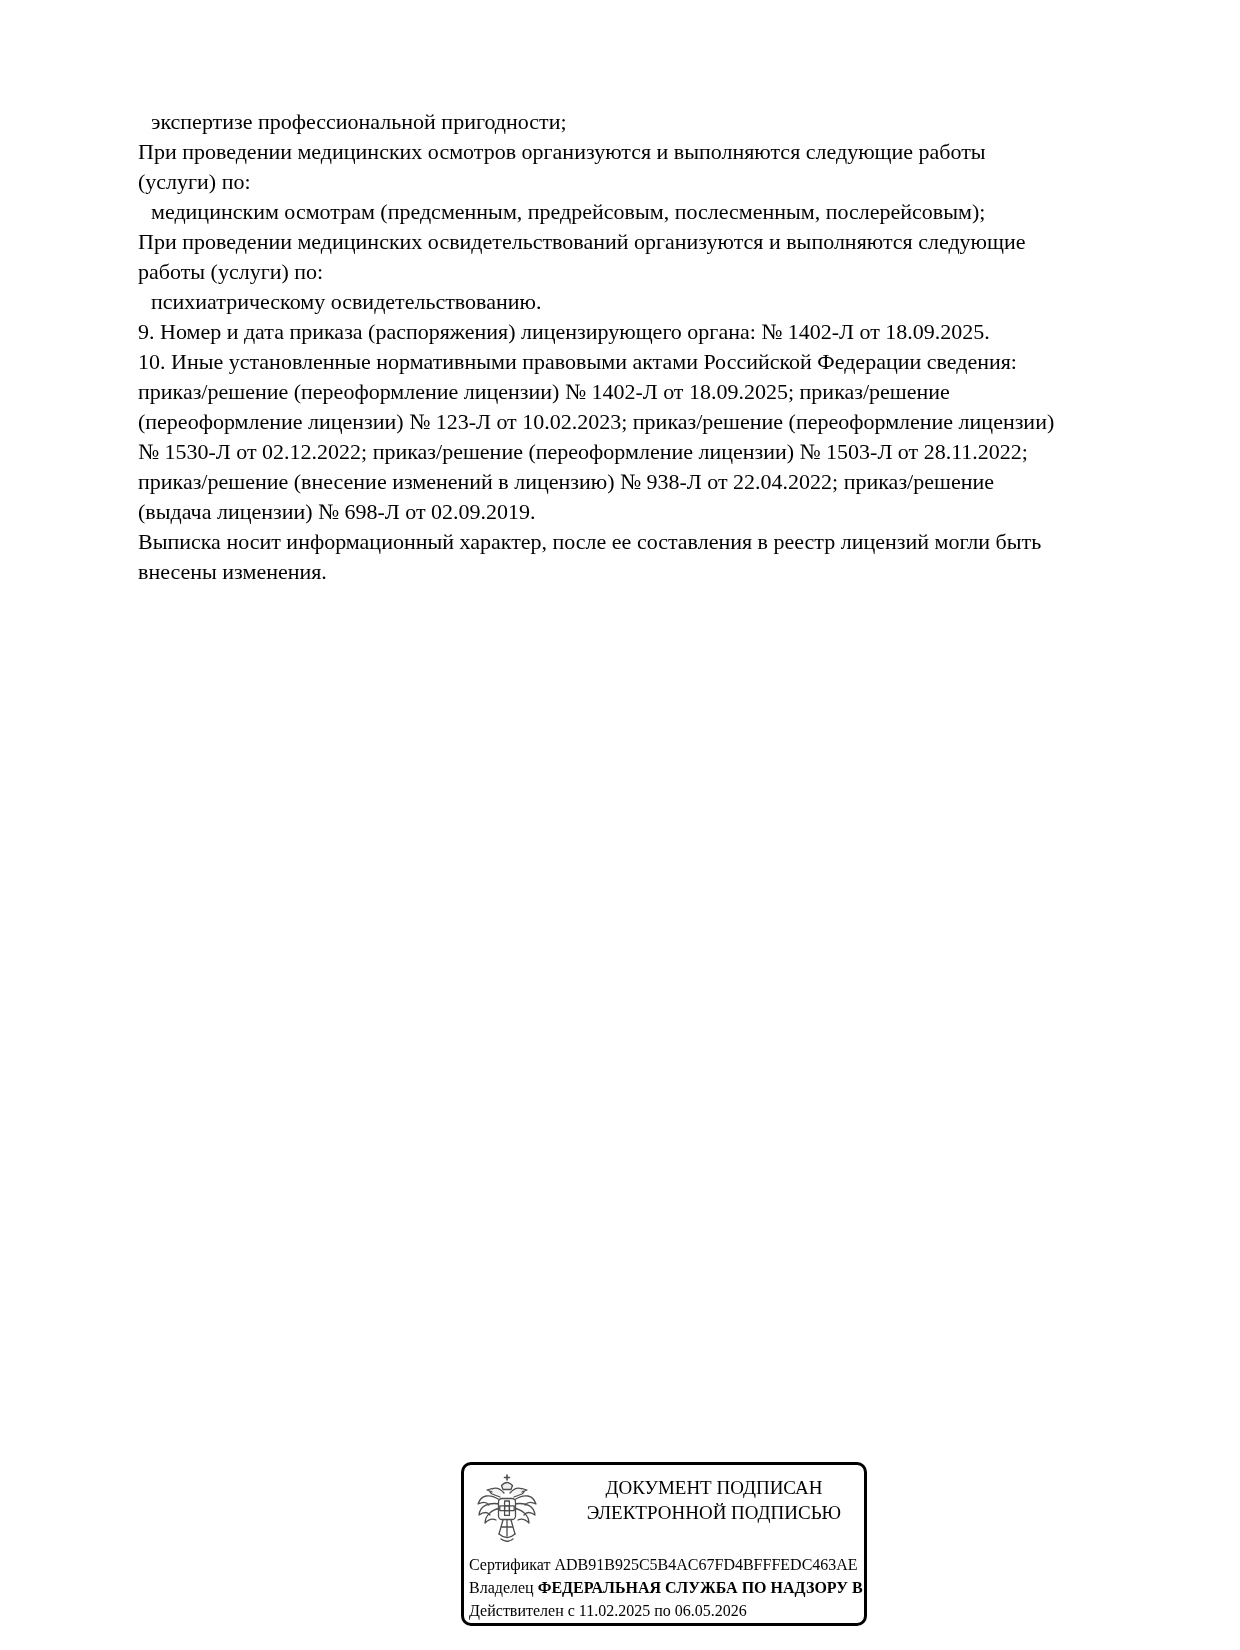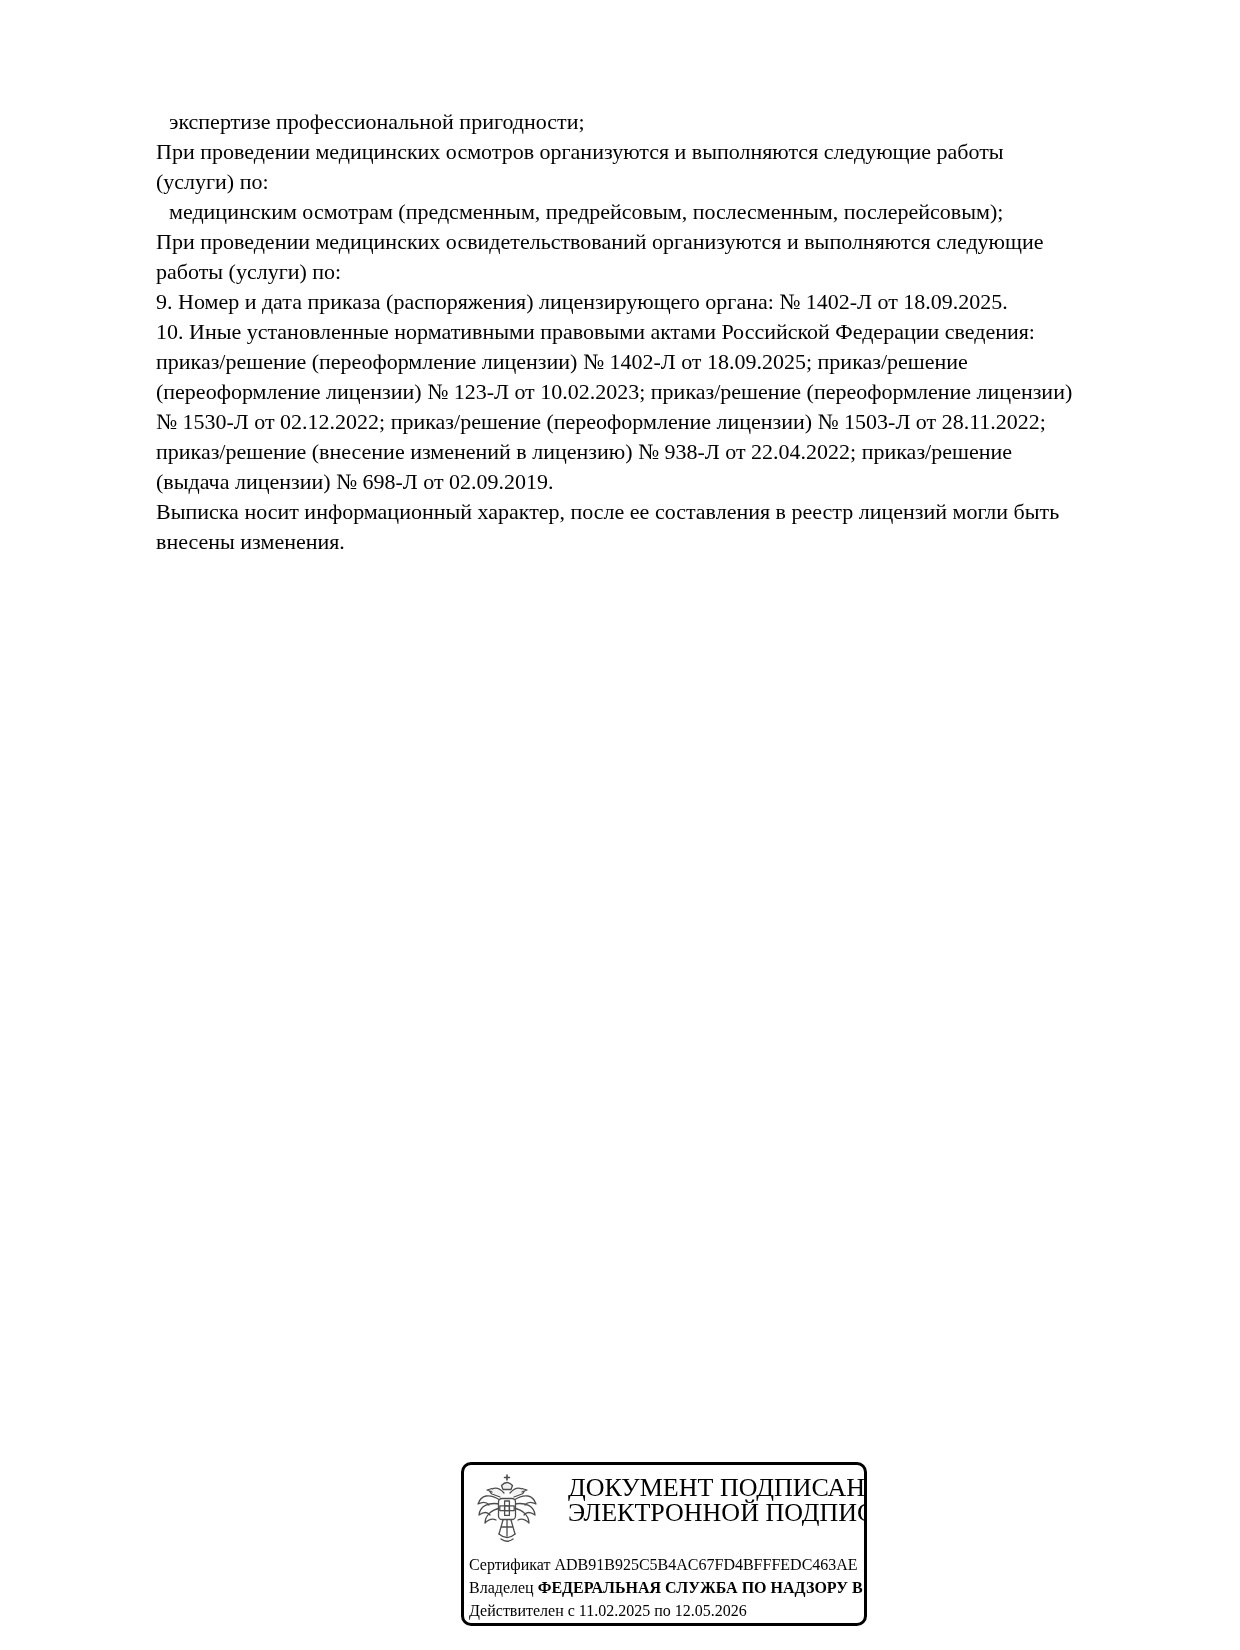--- a/index.html
+++ b/index.html
@@ -13,21 +13,21 @@
     height: 1650px;
     background: #ffffff;
     overflow: hidden;
     font-family: "Liberation Serif", "DejaVu Serif", serif;
     color: #000000;
   }
 
   
   .doc-text {
     position: absolute;
-    left: 156px;
+    left: 138px;
     top: 107px;
     width: 1080px;
     font-size: 22px;
     line-height: 30px;
   }
   .section + .section { }
   .line { white-space: nowrap; }
   .line.indent { padding-left: 13px; }
 
   
@@ -49,21 +49,21 @@
     top: 8px;
     width: 64px;
     height: 76px;
   }
   .stamp-title {
     position: absolute;
     top: 10px;
     left: 104px;
     right: 4px;
     text-align: center;
-    font-size: 26px;
+    font-size: 19px;
     line-height: 25px;
     white-space: nowrap;
     font-family: Liberation Serif, serif;
   }
   .stamp-lines {
     position: absolute;
     left: 5px;
     top: 88px;
     right: -200px;            
     font-size: 16px;
@@ -79,20 +79,21 @@
 <div class="page">
 
   <div class="doc-text">
       <div class="section">
         <div class="line indent">экспертизе профессиональной пригодности;</div>
         <div class="line">При проведении медицинских осмотров организуются и выполняются следующие работы</div>
         <div class="line">(услуги) по:</div>
         <div class="line indent">медицинским осмотрам (предсменным, предрейсовым, послесменным, послерейсовым);</div>
         <div class="line">При проведении медицинских освидетельствований организуются и выполняются следующие</div>
         <div class="line">работы (услуги) по:</div>
+        <div class="line indent">психиатрическому освидетельствованию.</div>
       </div>
       <div class="section">
         <div class="line">9. Номер и дата приказа (распоряжения) лицензирующего органа: № 1402-Л от 18.09.2025.</div>
       </div>
       <div class="section">
         <div class="line">10. Иные установленные нормативными правовыми актами Российской Федерации сведения:</div>
         <div class="line">приказ/решение (переоформление лицензии) № 1402-Л от 18.09.2025; приказ/решение</div>
         <div class="line">(переоформление лицензии) № 123-Л от 10.02.2023; приказ/решение (переоформление лицензии)</div>
         <div class="line">№ 1530-Л от 02.12.2022; приказ/решение (переоформление лицензии) № 1503-Л от 28.11.2022;</div>
         <div class="line">приказ/решение (внесение изменений в лицензию) № 938-Л от 22.04.2022; приказ/решение</div>
@@ -138,17 +139,17 @@
         <path d="M26 66 q6 4.5 12 0"></path>
       </svg>
     </div>
     <div class="stamp-title">
       <div>ДОКУМЕНТ ПОДПИСАН</div>
       <div>ЭЛЕКТРОННОЙ ПОДПИСЬЮ</div>
     </div>
     <div class="stamp-lines">
       <div class="cert-line"><span class="lbl">Сертификат</span><span>ADB91B925C5B4AC67FD4BFFFEDC463AE</span></div>
       <div class="owner-line"><span class="lbl">Владелец</span><b>ФЕДЕРАЛЬНАЯ СЛУЖБА ПО НАДЗОРУ В СФ</b></div>
-      <div class="validity-line">Действителен с 11.02.2025 по 12.05.2026</div>
+      <div class="validity-line">Действителен с 11.02.2025 по 06.05.2026</div>
     </div>
   </div>
 
 </div>
 
 </body></html>

